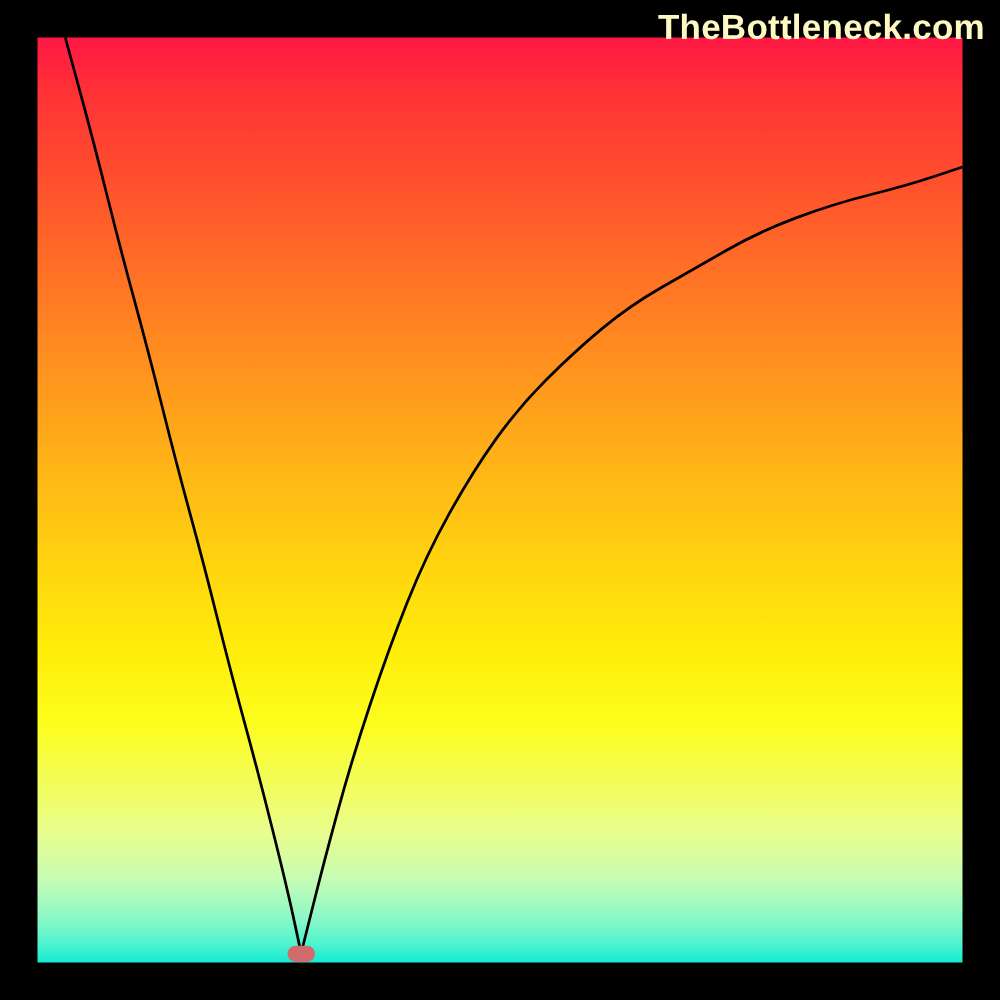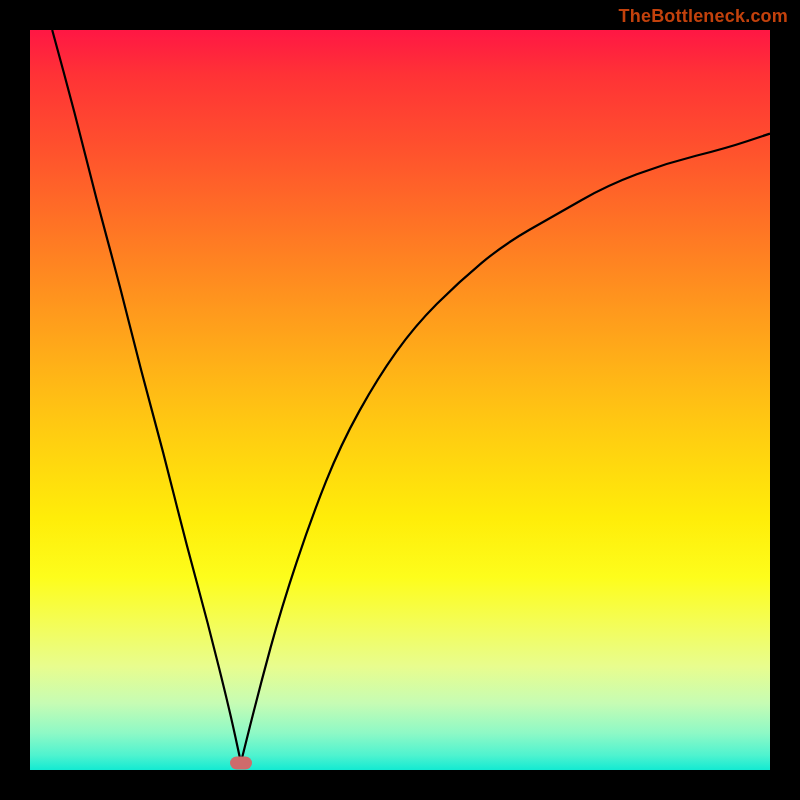--- a/index.html
+++ b/index.html
@@ -37,22 +37,22 @@
       #e8fd8e 86%,
       #c6fcb4 91%,
       #8ef9c6 95%,
       #4ff3cf 98%,
       #13ead2 100%);
   }
   .attribution {
     position: absolute;
     top: 6px;
     right: 12px;
-    color: #c2410c;
-    font-size: 18px;
+    color: #fef9c3;
+    font-size: 28px;
     font-weight: 600;
     letter-spacing: 0.2px;
     pointer-events: none;
   }
   svg.curve {
     position: absolute;
     left: 0;
     top: 0;
     width: 740px;
     height: 740px;

